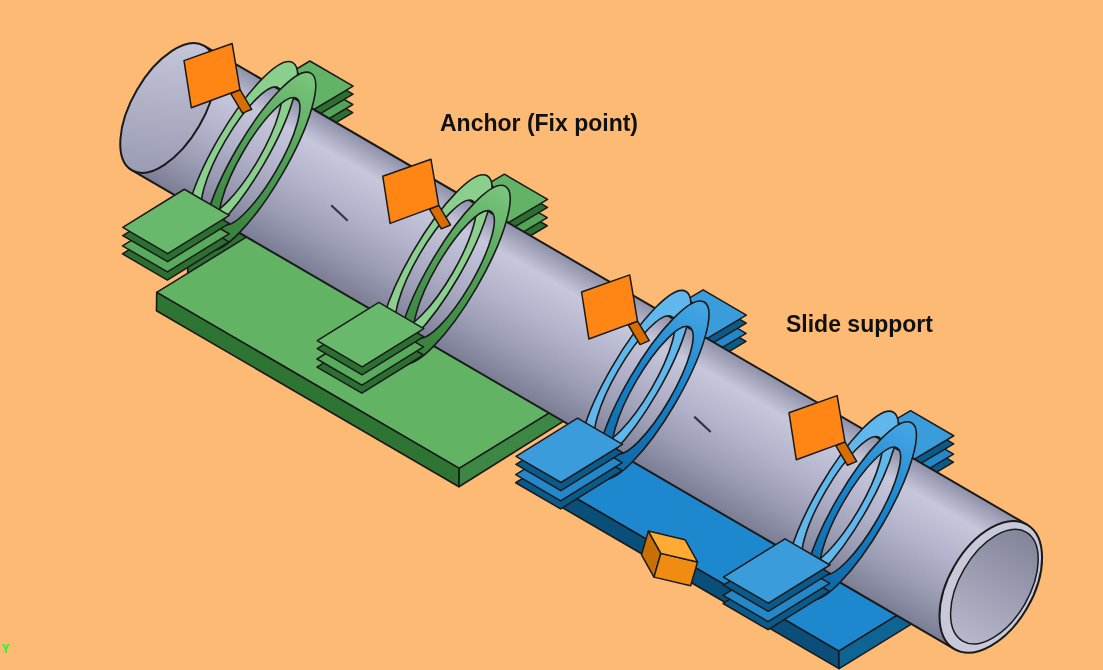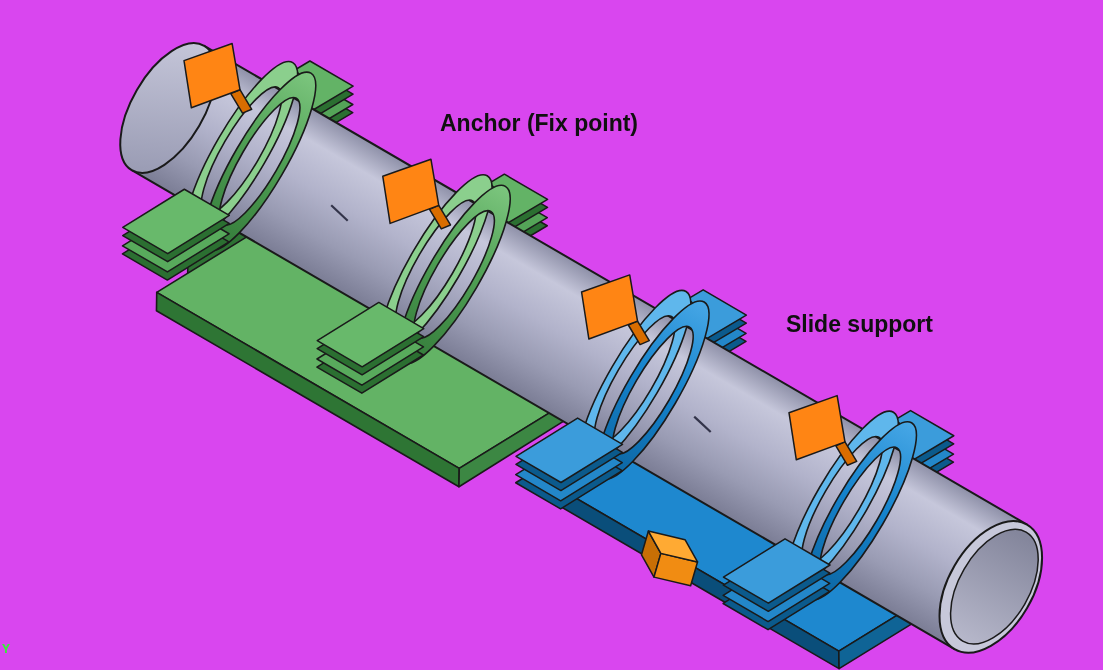--- a/index.html
+++ b/index.html
@@ -1,16 +1,16 @@
 <!DOCTYPE html>
 <html><head>
 <meta charset="utf-8">
 <style>
   html,body{margin:0;padding:0;background:#ffffff;}
-  .canvas{position:relative;width:1103px;height:670px;background:#d946ef;overflow:hidden;
+  .canvas{position:relative;width:1103px;height:670px;background:#fdba74;overflow:hidden;
           font-family:"Liberation Sans", sans-serif;}
   svg{position:absolute;left:0;top:0;}
   .anno{font-family:"Liberation Sans", sans-serif;font-size:23px;font-weight:600;fill:#101010;}
   .axislbl{font-family:"DejaVu Sans Mono", monospace;font-size:13px;font-weight:700;fill:#35f135;}
   path,ellipse,rect{stroke-linejoin:round;}
 </style>
 </head>
 <body>
 
 <div class="canvas">

